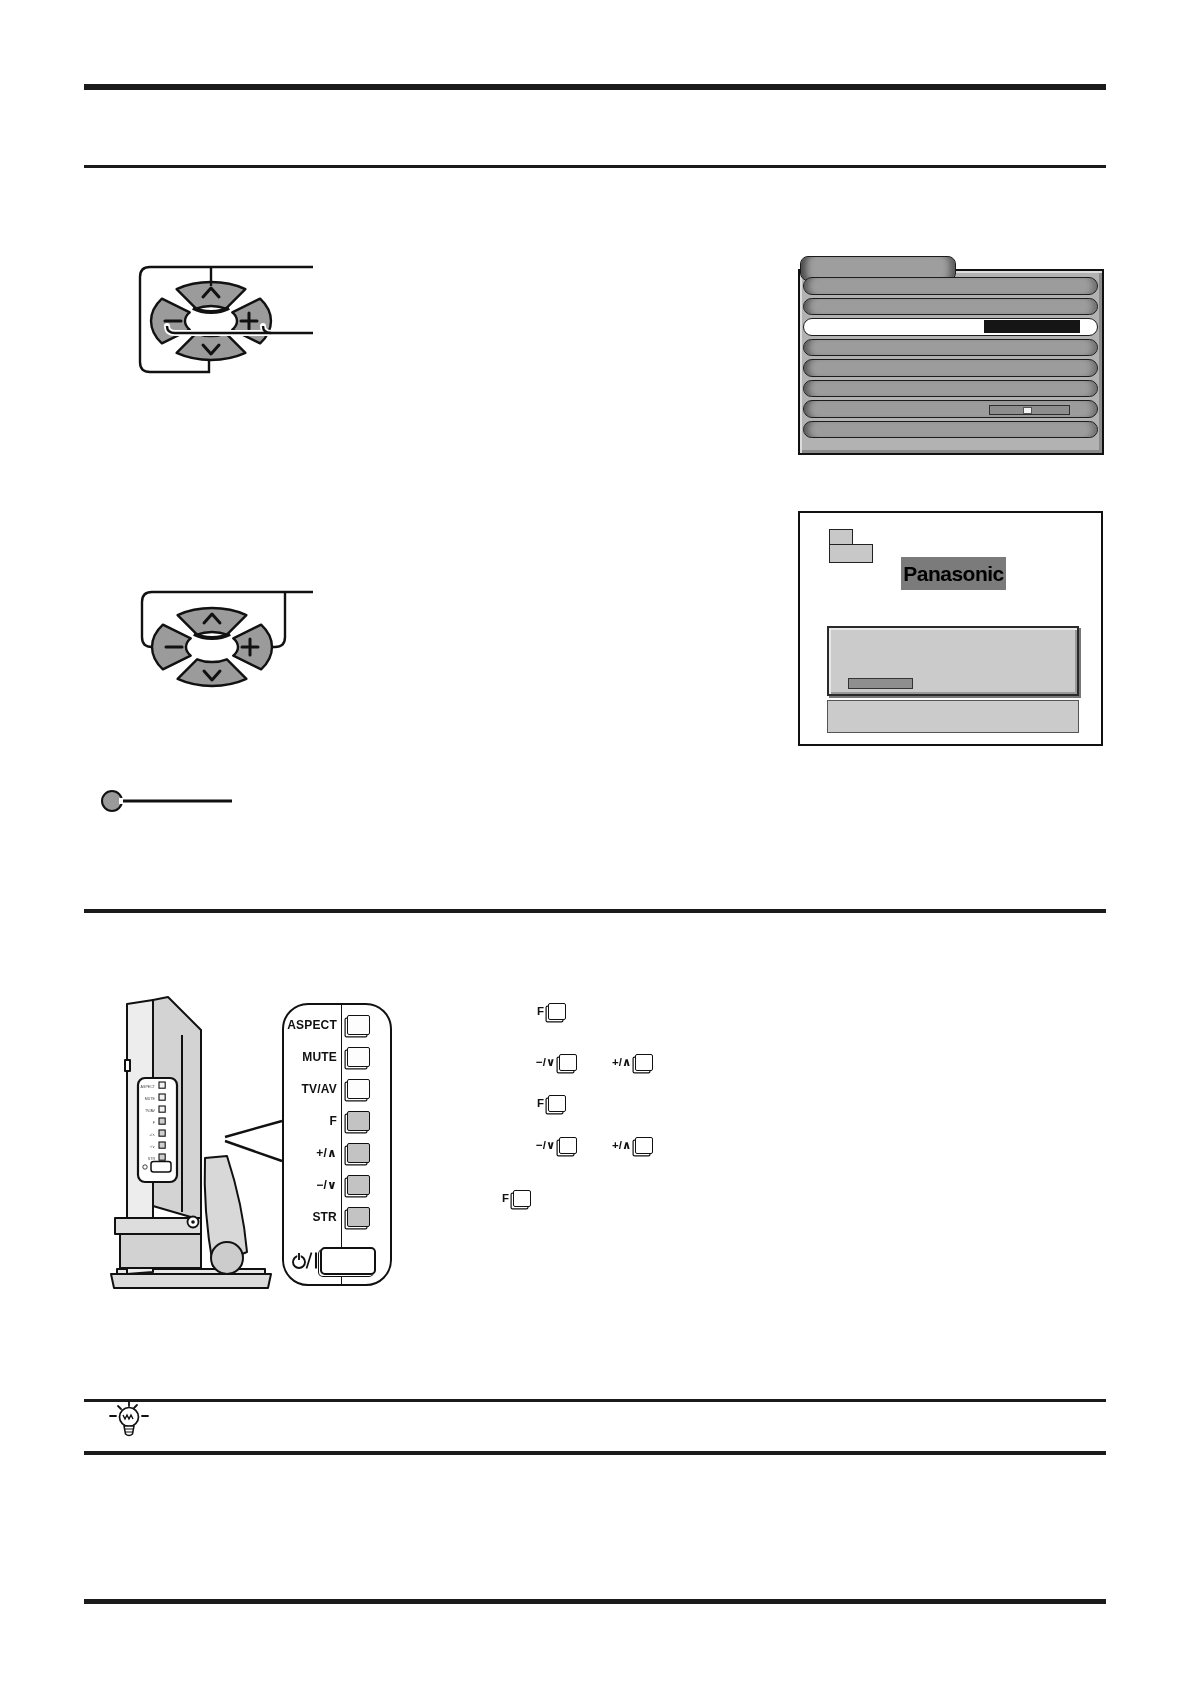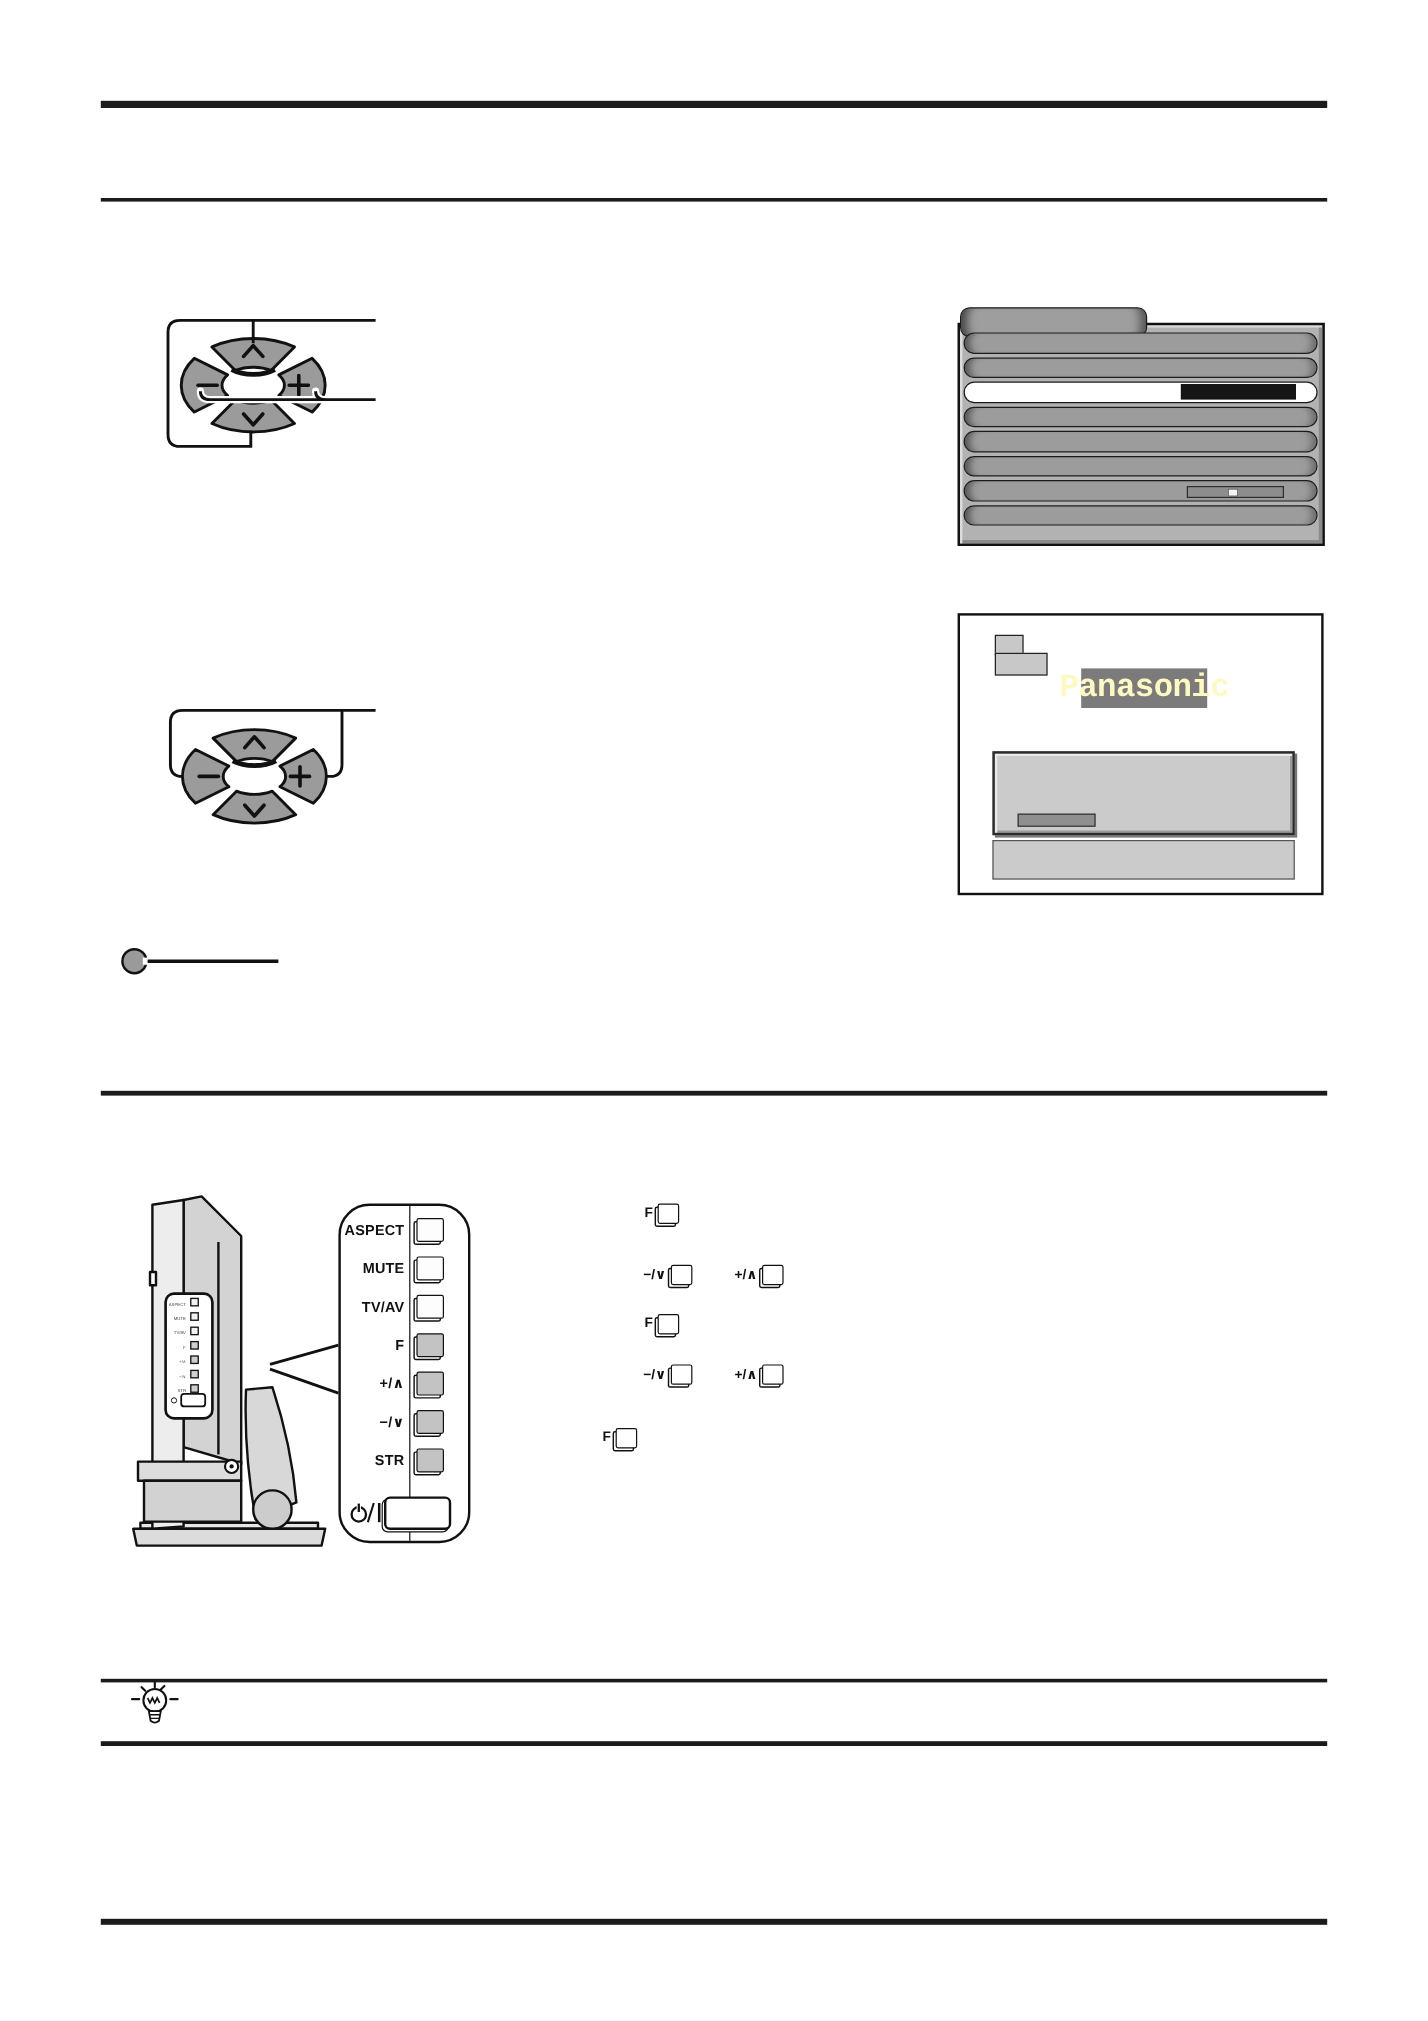--- a/index.html
+++ b/index.html
@@ -21,21 +21,21 @@
   .osd-row.sel{background:#ffffff;box-shadow:none;}
   .osd-black{position:absolute;right:17px;top:1px;width:96px;height:13px;background:#151515;}
   .osd-track{position:absolute;right:27px;top:3.5px;width:79px;height:8px;background:#8d8d8d;border:1.2px solid #2d2d2d;}
   .osd-knob{position:absolute;left:33px;top:1px;width:6.5px;height:5.5px;background:#f4f4f4;border:.8px solid #555;}
 
   
   .welcome{position:absolute;left:798px;top:511px;width:301px;height:231px;background:#fff;border:2.5px solid #111;}
   .w-rect{position:absolute;background:#c8c8c8;border:1.6px solid #222;}
   .w-logo{position:absolute;left:101px;top:44px;width:105px;height:33px;background:#7b7b7b;
           display:flex;align-items:center;justify-content:center;}
-  .w-logo span{font-weight:bold;font-size:27px;color:#fef9c3;letter-spacing:-.5px;font-family:Liberation Mono, monospace;}
+  .w-logo span{font-weight:bold;font-size:21px;color:#000000;letter-spacing:-.5px;}
   .w-big{position:absolute;left:27px;top:113px;width:248px;height:66px;background:#cbcbcb;border:2px solid #2a2a2a;
          box-shadow:inset 2px 2px 0 #e9e9e9, inset -2px -2px 0 #999, 2px 2px 0 #777;}
   .w-bar{position:absolute;left:19px;bottom:5px;width:63px;height:9px;background:#8f8f8f;border:1.5px solid #333;}
   .w-strip{position:absolute;left:27px;top:187px;width:250px;height:31px;background:#cbcbcb;border:1.6px solid #555;}
 
   
   .cpanel{position:absolute;left:282px;top:1003px;width:106px;height:279px;background:#fff;
           border:2.5px solid #111;border-radius:26px;}
   .cpanel:before{content:"";position:absolute;left:57px;top:0;bottom:0;border-left:1.6px solid #111;}
   .cp-row{position:absolute;left:0;width:100%;height:22px;display:flex;align-items:center;}

